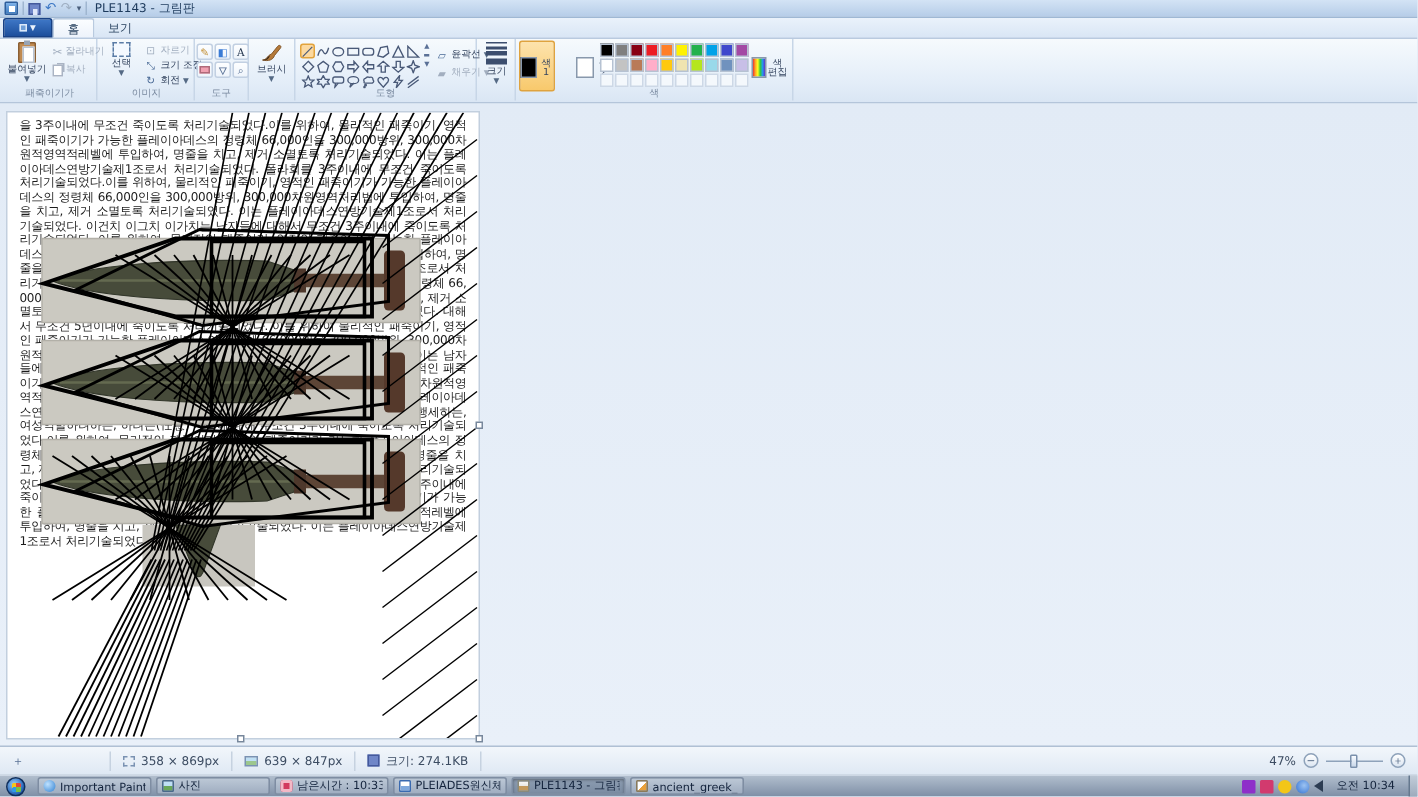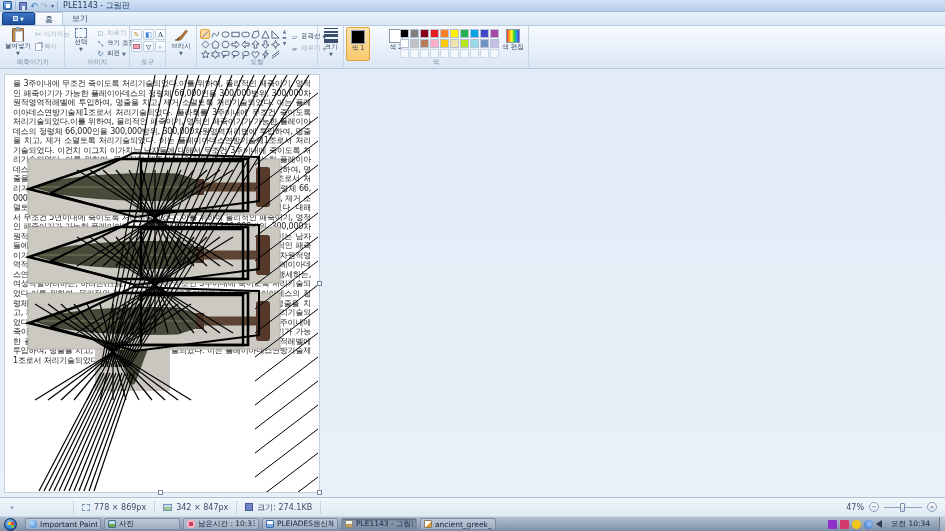--- a/index.html
+++ b/index.html
@@ -51,21 +51,21 @@
   .toolgrid { position:absolute; display:grid; grid-template-columns:repeat(3,11px); grid-auto-rows:11px; gap:1px; }
   .toolbtn { border:1px solid #c2d0e2; border-radius:2px; background:linear-gradient(#fdfeff,#eef4fb); display:flex; align-items:center; justify-content:center; font-size:7px; }
   .brush-svg { width:16px; height:14px; }
   .shapegrid { position:absolute; display:grid; grid-template-columns:repeat(8,10px); grid-auto-rows:10px; gap:0px; }
   .shape-cell { display:flex; align-items:center; justify-content:center; }
   .shape-cell svg { width:9px; height:9px; }
   .shape-cell.selected { background:#fcd9a0; border:1px solid #e2a33c; border-radius:2px; }
   .shape-scroll { position:absolute; width:7px; display:flex; flex-direction:column; align-items:center; font-size:4.5px; color:#5a7096; gap:1px; }
   .sizebars { width:14px; display:flex; flex-direction:column; gap:1.5px; align-items:stretch; }
   .sizebars i { display:block; background:#3c4e6e; }
-  .colbtn { position:absolute; width:24px; height:34px; display:flex; flex-direction:column; align-items:center; padding-top:2px; gap:1px; border-radius:2px; }
+  .colbtn { position:absolute; width:24px; height:34px; display:flex; flex-direction:row; align-items:center; padding-top:2px; gap:1px; border-radius:2px; }
   .colbtn.sel { background:linear-gradient(#fde3ad,#f8c96c); border:1px solid #dfa33f; }
   .swatch { width:14px; height:14px; border:1px solid #8898ac; background:#fff; }
   .colbtn .blabel { line-height:6.5px; }
   .palette { position:absolute; display:grid; grid-template-columns:repeat(10,10px); grid-auto-rows:10px; gap:0; }
   .pal-cell { width:9px; height:9px; border:1px solid #b6c2d2; margin:0.5px; background:#fff; }
   .pal-cell.empty { background:#f4f8fc; border-color:#cdd8e6; }
   .rainbow { width:14px; height:14px; border:1px solid #8898ac;
     background:linear-gradient(90deg,#e33,#fa2,#ff2,#3c3,#29e,#63c); }
 
   
@@ -142,21 +142,21 @@
 <div class="ribbon">
 
   <div class="rgroup" style="left:2px;width:63px;">
     <div class="bigbtn" style="left:1px;top:1px;width:30px;height:32px;">
       <span class="clip-ic"></span>
       <span class="blabel">붙여넣기</span>
       <span class="ddv">▼</span>
     </div>
     <div class="smallrow disabled" style="left:33px;top:4px;">
       <span class="scis">✂</span>
-      <span>이가치는</span>
+      <span>잘라내기</span>
     </div>
     <div class="smallrow disabled" style="left:33px;top:16px;">
       <span class="copy-ic"></span>
       <span>복사</span>
     </div>
     <div class="glabel">패죽이기가</div>
   </div>
 
   <div class="rgroup" style="left:66px;width:64px;">
     <div class="bigbtn" style="left:2px;top:1px;width:26px;height:32px;">
@@ -547,25 +547,25 @@
   <div class="handle" style="left:158px;top:421px;"></div>
   <div class="handle" style="left:317px;top:421px;"></div>
 </div>
 
 <div class="statusbar">
   <div class="seg" style="width:74px;">
     <span class="st-ic">＋</span>
   </div>
   <div class="seg">
     <span class="st-box"></span>
-    <span>778 × 869px</span>
+    <span>358 × 869px</span>
   </div>
   <div class="seg">
     <span class="st-img"></span>
-    <span>342 × 847px</span>
+    <span>639 × 847px</span>
   </div>
   <div class="seg">
     <span class="st-disk"></span>
     <span>크기: 274.1KB</span>
   </div>
   <div class="zoomctl">
     <span>47%</span>
     <span class="zbtn">−</span>
     <span class="ztrack">
         <span class="zthumb"></span>

